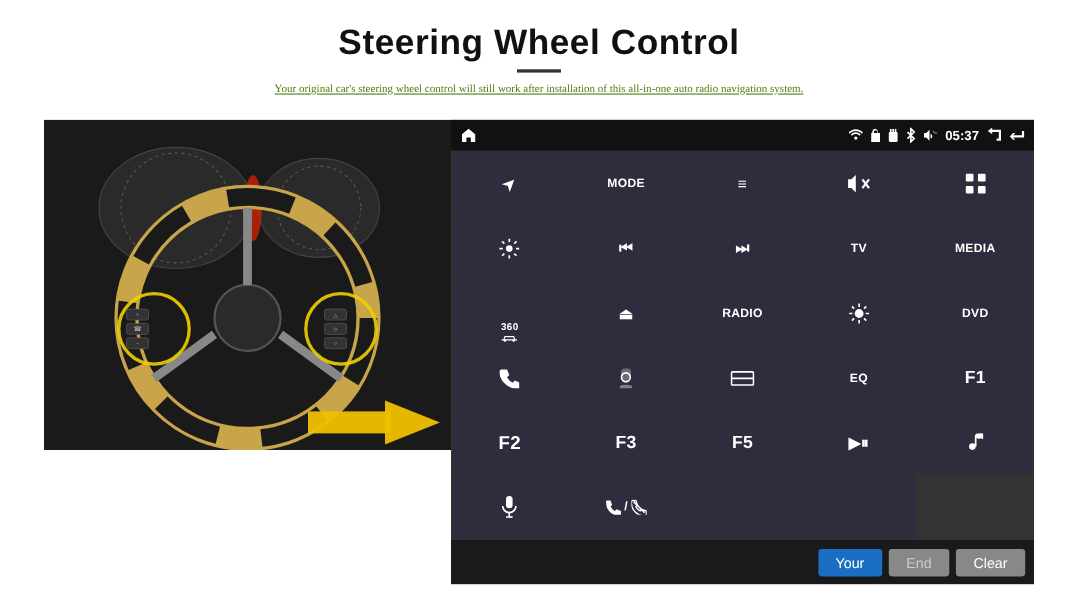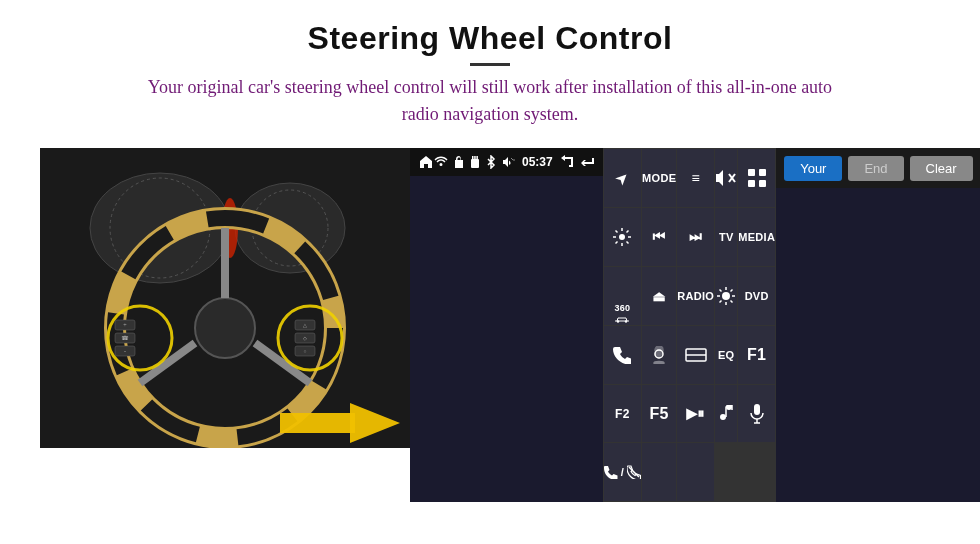--- a/index.html
+++ b/index.html
@@ -34,26 +34,27 @@
     }
 
     .title-divider {
       width: 40px;
       height: 3px;
       background: #333;
       margin: 6px auto 8px;
     }
 
     .subtitle {
-      font-size: 18px;
-      color: #701a75;
+      font-size: 10px;
+      color: #4d7c0f;
       text-align: center;
       line-height: 1.5;
       max-width: 700px;
       margin-bottom: 14px;
+      text-decoration: underline;
     }
 
     .content-area {
       display: flex;
       width: 100%;
       gap: 0;
     }
 
     
     .steering-image {
@@ -68,21 +69,21 @@
     .steering-canvas {
       width: 100%;
       height: 100%;
     }
 
     
     .android-panel {
       flex: 1;
       background: #1a1a2e;
       display: flex;
-      flex-direction: row;
+      flex-direction: column;
       justify-content: flex-end;
     }
 
     
     .status-bar {
       background: #111;
       display: flex;
       align-items: center;
       justify-content: space-between;
       padding: 4px 8px;
@@ -376,22 +377,25 @@
             <line x1="1" y1="7" x2="21" y2="7"></line>
           </svg>
         </button>
         <button class="grid-btn">
           <span>EQ</span>
         </button>
         <button class="grid-btn" style="font-size:16px; font-weight:900;">
           <span>F1</span>
         </button>
 
-        <button class="grid-btn" style="font-size:12px; font-weight:900;">
+        <button class="grid-btn" style="font-size:17px; font-weight:900;">
           <span>F2</span>
+        </button>
+        <button class="grid-btn" style="font-size:16px; font-weight:900;">
+          <span>F3</span>
         </button>
         <button class="grid-btn" style="font-size:16px; font-weight:900;">
           <span>F5</span>
         </button>
         <button class="grid-btn">
           <span class="btn-icon">▶⏸</span>
         </button>
 
         <button class="grid-btn">
           <svg width="18" height="18" viewBox="0 0 18 18" fill="white">

